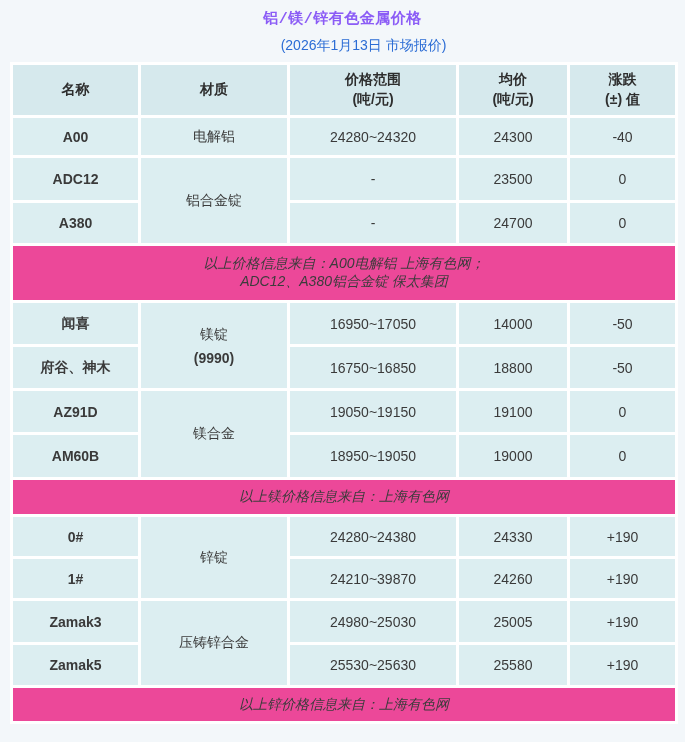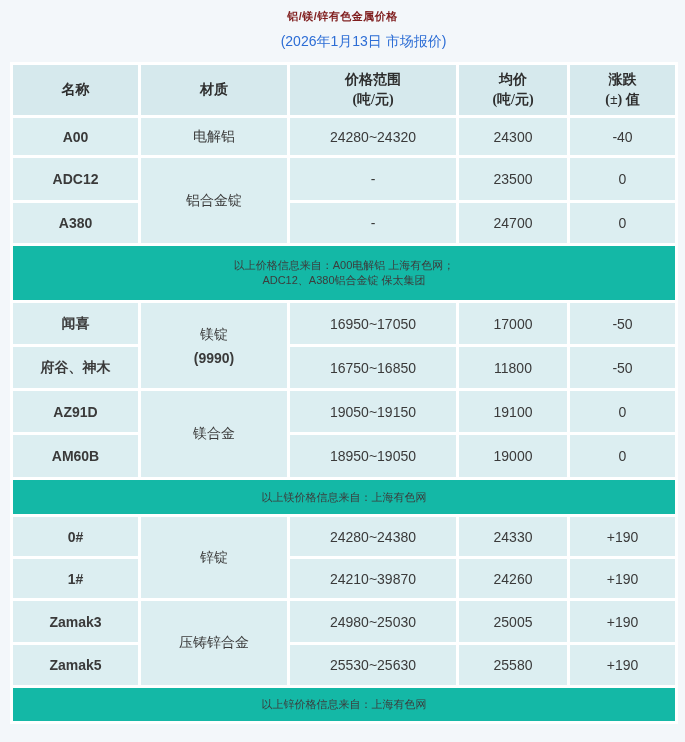--- a/index.html
+++ b/index.html
@@ -4,54 +4,55 @@
 <style>
   html,body { margin:0; padding:0; }
   .page {
     width:685px; height:742px;
     background:#f3f7fa;
     font-family:"Liberation Sans","DejaVu Sans",sans-serif;
     box-sizing:border-box;
     overflow:hidden;
   }
   .titlebar { text-align:center; height:62px; box-sizing:border-box; padding-top:9px; }
-  .title    { font-size:11px; font-weight:bold; color:#7f1d1d; letter-spacing:0.5px; }
+  .title    { font-size:15px; font-weight:bold; color:#8b5cf6; letter-spacing:0.5px;font-family:Liberation Mono, monospace; }
   .subtitle { font-size:14px; color:#2c6dd5; margin-top:9px;padding-left:42px; }
 
   table.price {
     border-collapse:collapse;
     margin:0 10px;
     width:665px;
     table-layout:fixed;
   }
   col.c1{width:128px} col.c2{width:149px} col.c3{width:169px} col.c4{width:111px} col.c5{width:108px}
 
   table.price td {
     border:3px solid #ffffff;
     background:#dceef1;
     text-align:center;
     vertical-align:middle;
     color:#3a3a3a;
     font-size:14px;
     padding:0 2px;
   }
   tr.hdr td { background:#d6e9ed; font-weight:bold; color:#2e2e2e; }
-  tr.hdr td .l2 { margin-top:2px;font-family:Liberation Serif, serif; }
+  tr.hdr td .l2 { margin-top:2px; }
   td.name  { font-weight:bold; color:#2e2e2e; }
   td.range { font-size:13px; color:#404040; }
   td.avg   { font-size:15px; }
   td.chg   { font-size:14px; }
   td.mat   { font-size:14px; }
   td.mat .l2 { margin-top:6px;font-weight:bold; }
 
   tr.note td {
-    background:#14b8a6;
-    font-size:11px;
+    background:#ec4899;
+    font-size:14px;
     color:#3c3c3c;
     font-weight:normal;
+    font-style:italic;
   }
   tr.note .nl + .nl { }
 
   
   tr.hdr  { height:53px; }
   tr.r47  { height:40px;margin-top:24px; }
   tr.r45  { height:45px; }
   tr.r44  { height:44px; }
   tr.r43  { height:43px; }
   tr.r42  { height:42px; }
@@ -126,28 +127,28 @@
       </td>
     </tr>
 
     <tr class="r44">
       <td class="name">闻喜</td>
       <td class="mat" rowspan="2">
         <div class="l1">镁锭</div>
         <div class="l2">(9990)</div>
       </td>
       <td class="range">16950~17050</td>
-      <td class="avg">17000</td>
+      <td class="avg">14000</td>
       <td class="chg">-50</td>
     </tr>
 
     <tr class="r44">
       <td class="name">府谷、神木</td>
       <td class="range">16750~16850</td>
-      <td class="avg">11800</td>
+      <td class="avg">18800</td>
       <td class="chg">-50</td>
     </tr>
 
     <tr class="r44">
       <td class="name">AZ91D</td>
       <td class="mat" rowspan="2">镁合金</td>
       <td class="range">19050~19150</td>
       <td class="avg">19100</td>
       <td class="chg">0</td>
     </tr>

